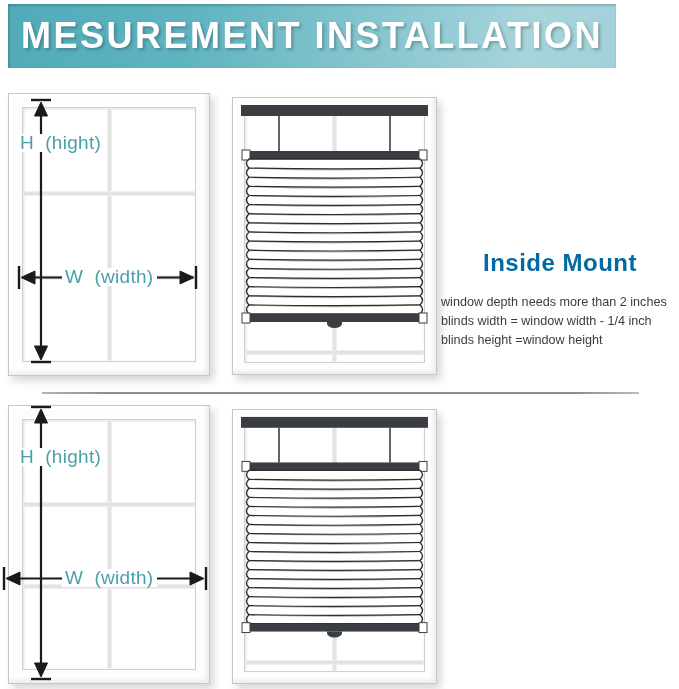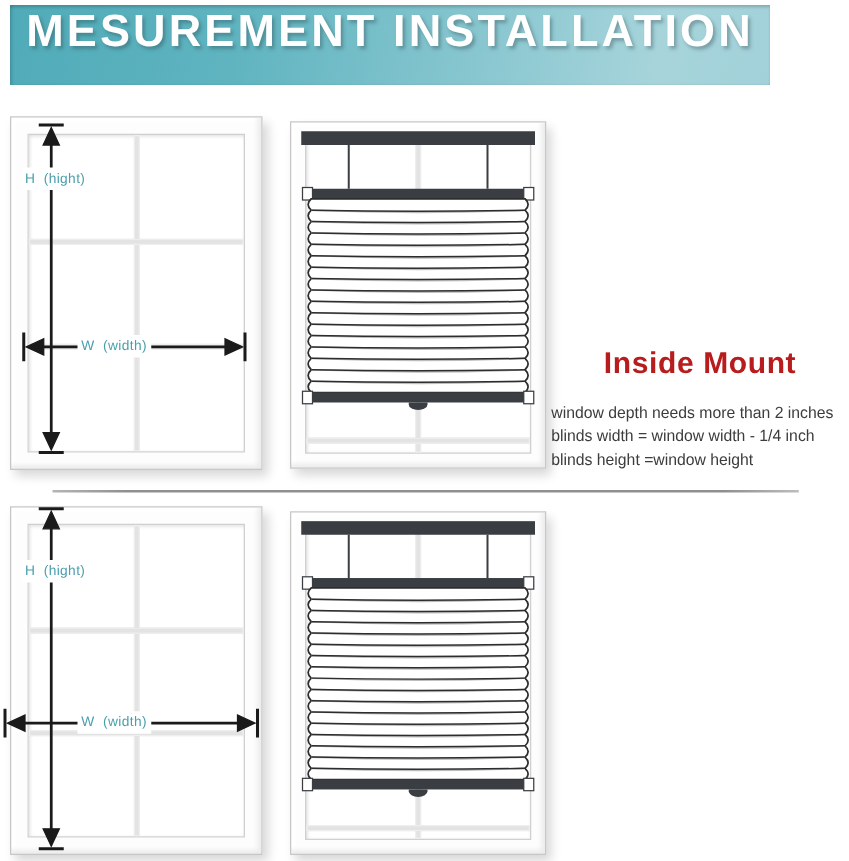--- a/index.html
+++ b/index.html
@@ -5,21 +5,21 @@
   html,body{margin:0;padding:0;background:#fff;}
   #canvas{
     position:relative;width:679px;height:689px;overflow:hidden;background:#fff;
     font-family:"Liberation Sans",sans-serif;
   }
   
   .banner{
     position:absolute;left:8px;top:4px;width:608px;height:64px;
     background:linear-gradient(100deg,#50abb8 0%,#5fb4c0 30%,#a7d4db 85%,#a2d1d9 100%);
     box-shadow:inset 0 2px 2px rgba(0,0,0,0.15),inset 2px 0 2px rgba(0,0,0,0.10);
-    display:flex;justify-content:center;
+    display:flex;align-items:center;justify-content:center;
   }
   .banner span{
     color:#fff;font-size:36px;font-weight:bold;letter-spacing:2.5px;
     text-shadow:2px 2px 3px rgba(40,60,65,0.35);white-space:nowrap;
   }
   
   .window{
     position:absolute;background:#fdfdfd;border:1px solid #c7c7c7;
     box-shadow:4px 5px 8px rgba(0,0,0,0.16),
                inset -3px -3px 4px rgba(0,0,0,0.07),
@@ -32,29 +32,28 @@
   .winA .opening{inset:13px;}
   .winB .opening{inset:11px;}
   .mullion-v{position:absolute;top:0;bottom:0;left:calc(50% - 2.5px);width:5px;
     background:#e3e3e3;box-shadow:inset 0 0 0 1px #eee;}
   .mullion-h{position:absolute;left:0;right:0;height:5px;
     background:#e3e3e3;box-shadow:inset 0 0 0 1px #eee;}
   
   svg.arrows{position:absolute;left:0;width:222px;pointer-events:none;z-index:6;}
   svg.blind{position:absolute;inset:0;width:100%;height:100%;z-index:4;}
   .dim-label{
-    position:absolute;z-index:7;color:#4b9fad;font-size:11px;white-space:pre;
+    position:absolute;z-index:7;color:#4b9fad;font-size:19px;white-space:pre;
     background:#fff;padding:0 3px;line-height:18px;letter-spacing:0.3px;
   }
   
   .mount-block{position:absolute;width:238px;z-index:5;}
   .mount-heading{
-    text-align:center;font-size:24px;font-weight:bold;color:#b91c1c;letter-spacing:0.5px;
+    text-align:center;font-size:24px;font-weight:bold;color:#0369a1;letter-spacing:0.5px;
     line-height:26px;
-    margin-top:28px;
   }
   .mount-lines{white-space:nowrap;transform-origin:left top;color:#3c3c3c;font-size:13px;}
   .inside-lines{margin-top:16px;line-height:19px;transform:scaleX(0.97);}
   .outside-lines{margin-top:14px;line-height:21px;transform:scaleX(0.88);}
   
   .divider{position:absolute;left:42px;top:392px;width:597px;height:2px;
     background:linear-gradient(90deg,#b5b5b5,#8f8f8f 10%,#8f8f8f 90%,#bdbdbd);}
 </style>
 </head>
 <body>

